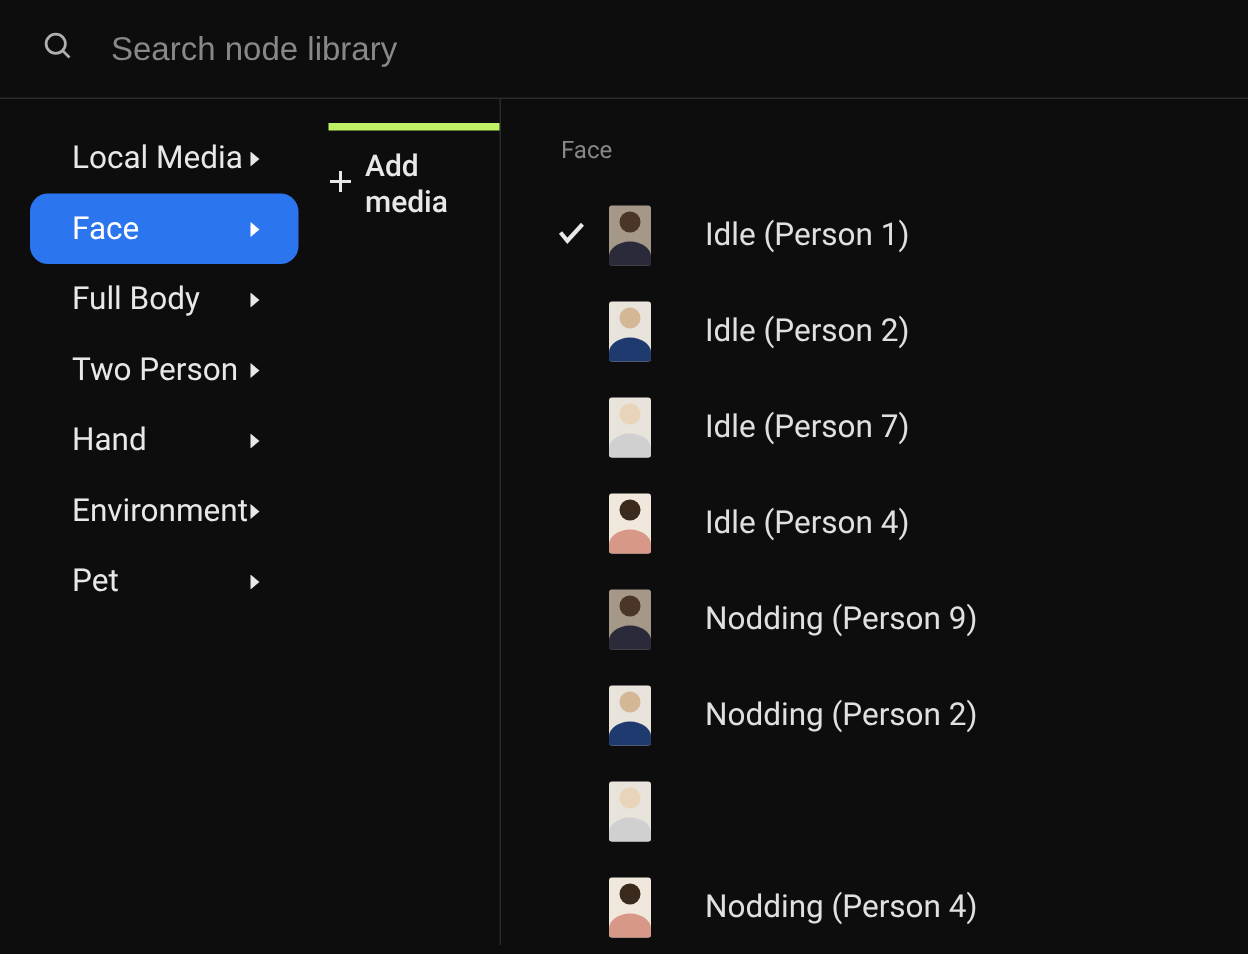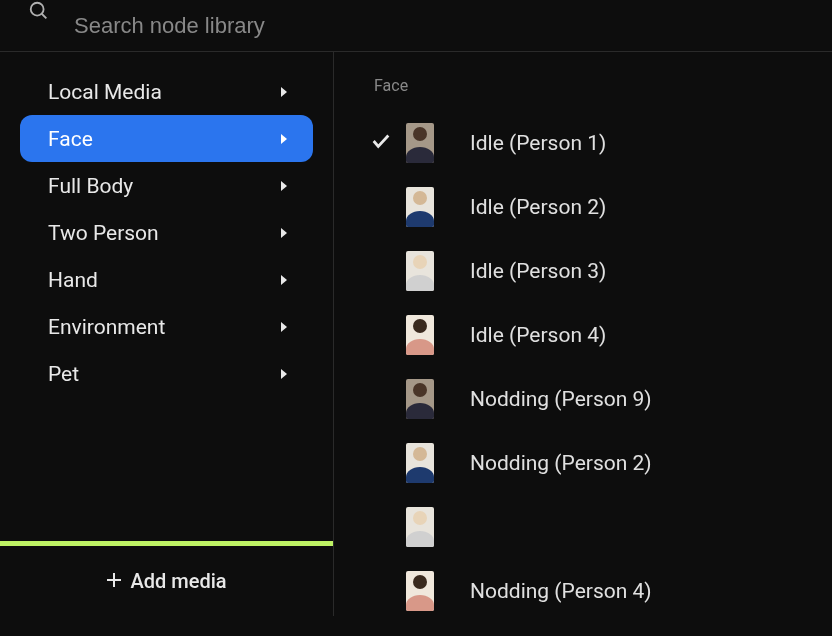--- a/index.html
+++ b/index.html
@@ -10,21 +10,22 @@
     body {
       font-family: -apple-system, BlinkMacSystemFont, "Segoe UI", Roboto, sans-serif;
       background: #0d0d0d;
       color: #e8e8e8;
       width: 832px;
       height: 636px;
       overflow: hidden;
     }
     .search-bar {
       display: flex;
-      height: 52px;
+      align-items: center;
+      height: 66px;
       padding: 0 28px;
       border-bottom: 1px solid #2a2a2a;
       gap: 24px;
     }
     .search-icon svg {
       width: 22px;
       height: 22px;
       stroke: #b0b0b0;
       stroke-width: 2;
       fill: none;
@@ -41,21 +42,21 @@
       color: #888;
     }
     .main {
       display: flex;
       height: calc(100% - 72px);
     }
     .sidebar {
       width: 334px;
       border-right: 1px solid #2a2a2a;
       display: flex;
-      flex-direction: column;
+      flex-direction: row;
       padding-top: 16px;
     }
     .category-list {
       flex: 1;
       padding-left: 20px;
       padding-right: 20px;
     }
     .category-item {
       display: flex;
       align-items: center;
@@ -277,21 +278,21 @@
           <span class="item-label">Idle (Person 1)</span>
         </div>
         <div class="item-row">
           <span class="check-slot"></span>
           <span class="thumb p2"></span>
           <span class="item-label">Idle (Person 2)</span>
         </div>
         <div class="item-row">
           <span class="check-slot"></span>
           <span class="thumb p3"></span>
-          <span class="item-label">Idle (Person 3)</span>
+          <span class="item-label">Idle (Person 7)</span>
         </div>
         <div class="item-row">
           <span class="check-slot"></span>
           <span class="thumb p4"></span>
           <span class="item-label">Idle (Person 4)</span>
         </div>
         <div class="item-row">
           <span class="check-slot"></span>
           <span class="thumb p1"></span>
           <span class="item-label">Nodding (Person 9)</span>

